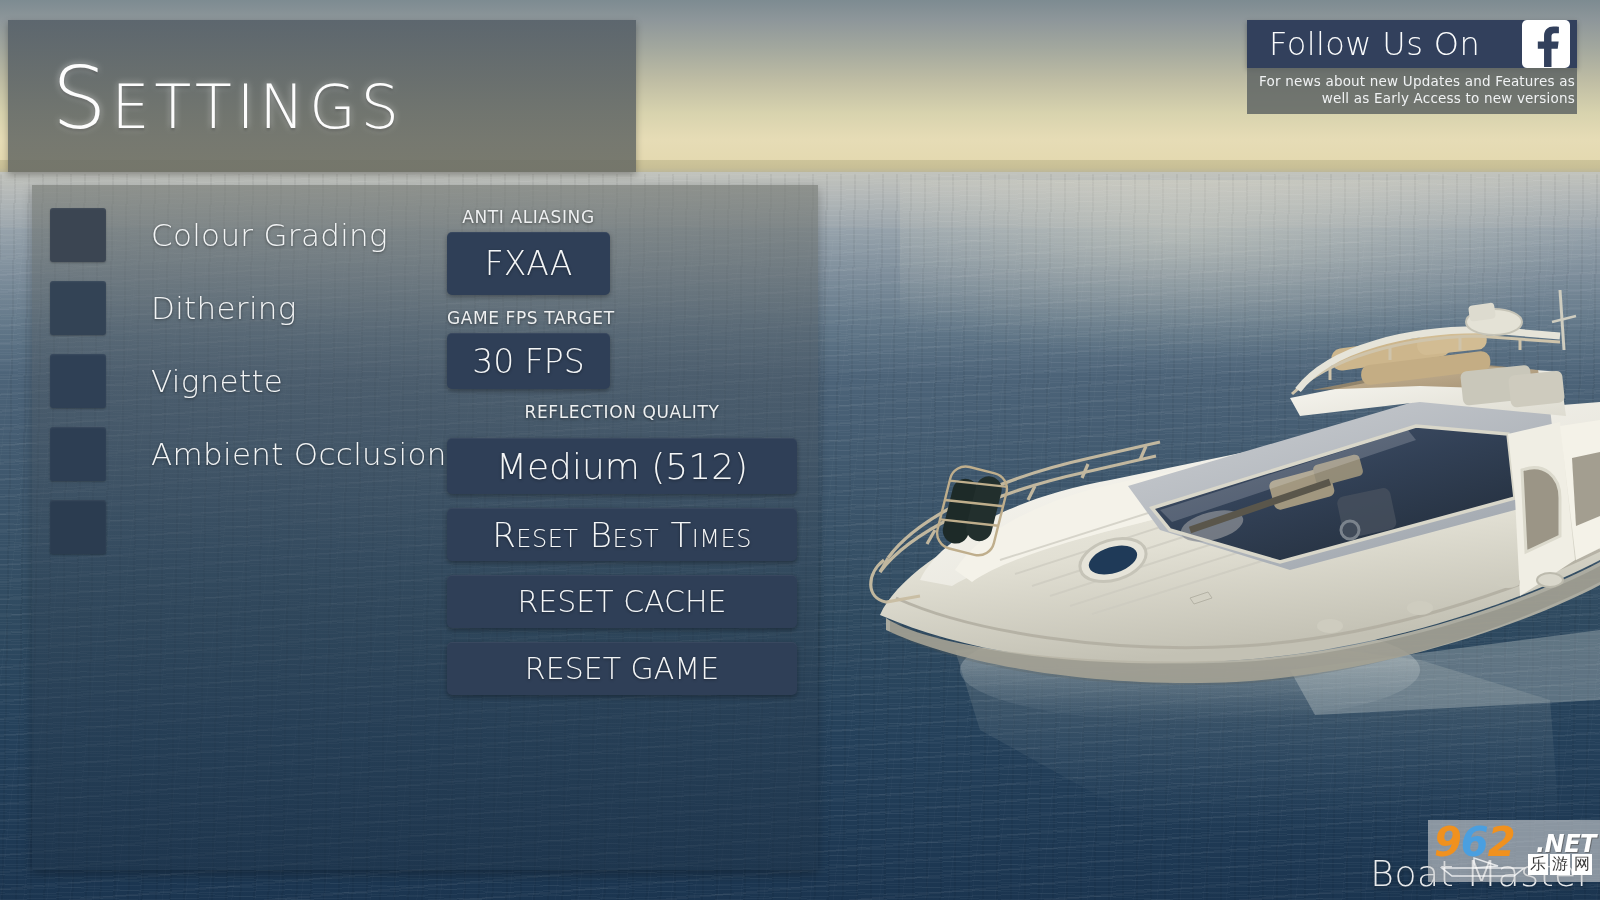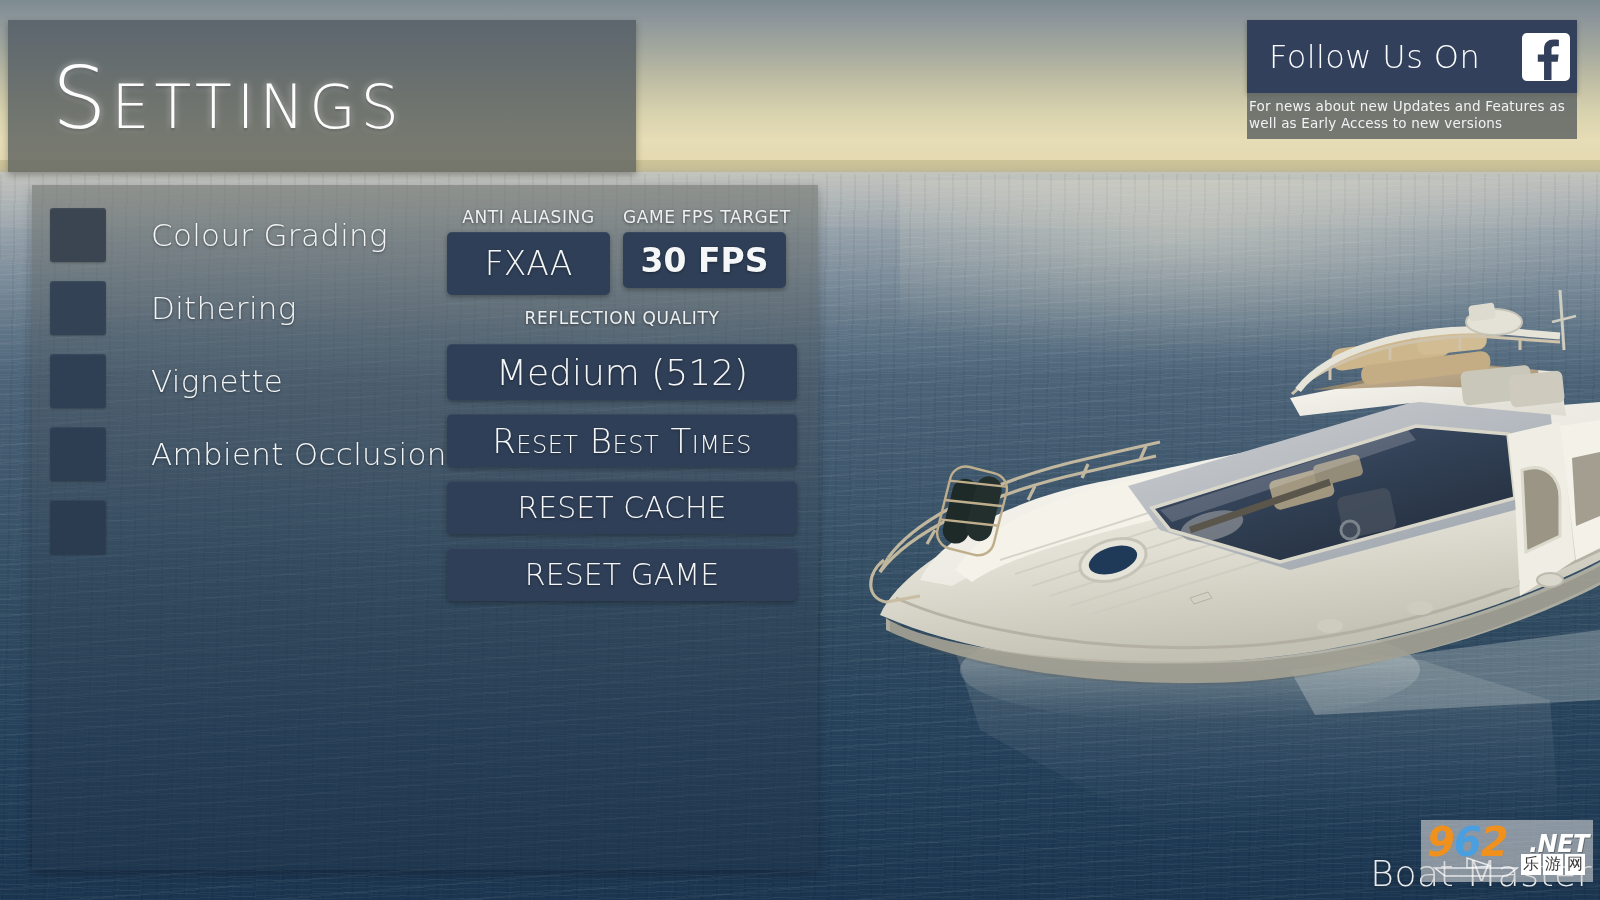--- a/index.html
+++ b/index.html
@@ -124,48 +124,48 @@
   .ctl-caption {
     font-size:17px;
     color:#eef0f1;
     letter-spacing:.6px;
     text-align:center;
     text-shadow:0 1px 3px rgba(0,0,0,.5);
     margin-bottom:5px;
     white-space:nowrap;
     font-weight:400;
   }
-  .row-two { display:flex; gap:13px; }
+  .row-two { display:flex; gap:13px;flex-direction:column; }
   .col-half { width:163px; }
 
   .btn {
     background:#2f3f57;
     border-radius:5px;
     color:#f4f6f7;
     display:flex; align-items:center; justify-content:center;
     box-shadow:0 2px 5px rgba(0,0,0,.32), inset 0 1px 0 rgba(255,255,255,.05);
     cursor:pointer;
     font-weight:300;
     white-space:nowrap;
     text-shadow:0 1px 3px rgba(0,0,0,.40);
   }
   .btn-aa     { height:63px; font-size:33px; }
-  .btn-fps    { height:56px; font-size:33px;font-weight:bold; }
+  .btn-fps    { height:56px; font-size:33px; }
   .btn-reflect{ height:56px; font-size:36px; margin-top:16px; width:100%; }
   .btn-wide   { height:53px; font-size:30px; width:100%; margin-top:14px; }
   .btn-smallcaps { font-variant:small-caps; font-size:34px; letter-spacing:.5px; }
 
   #reflect-caption { margin-top:13px; }
 
   
   #social-panel {
     position:absolute; right:23px; top:20px; width:330px;
   }
   #social-top {
-    height:73px;
+    height:48px;
     background:#32405c;
     display:flex; align-items:center; justify-content:space-between;
     padding:0 7px 0 22px;
     box-shadow:0 2px 5px rgba(0,0,0,.3);
     cursor:pointer;
   }
   #social-title {
     font-size:32px; font-weight:300; color:#fbfcfd; letter-spacing:.4px;
     white-space:nowrap;
   }
@@ -173,35 +173,35 @@
     width:48px; height:48px; background:#ffffff; border-radius:5px;
     position:relative; flex:0 0 48px;
   }
   #fb-icon svg { position:absolute; left:0; top:0; }
   #social-sub {
     background:rgba(92,98,98,.82);
     padding:5px 2px 7px;
     font-size:13.5px;
     line-height:17px;
     color:#f0f2f3;
-    text-align:left;
+    text-align:right;
     letter-spacing:.2px;
   }
 
   
   #game-title {
     position:absolute; right:8px; bottom:6px;
     font-size:36px; font-weight:300; color:#e8eaec;
     letter-spacing:.5px; white-space:nowrap;
     text-shadow:0 1px 5px rgba(0,0,0,.55);
   }
 
   
   #watermark {
-    position:absolute; right:7px; bottom:18px;
+    position:absolute; right:0px; bottom:18px;
     width:172px; height:62px;
     background:rgba(205,207,209,.62);
     overflow:hidden;
   }
   #wm-962 {
     position:absolute; left:6px; top:0px;
     font-size:40px; font-weight:bold; font-style:italic;
     font-family:"DejaVu Sans", sans-serif;
     letter-spacing:-1px;
     line-height:44px;

